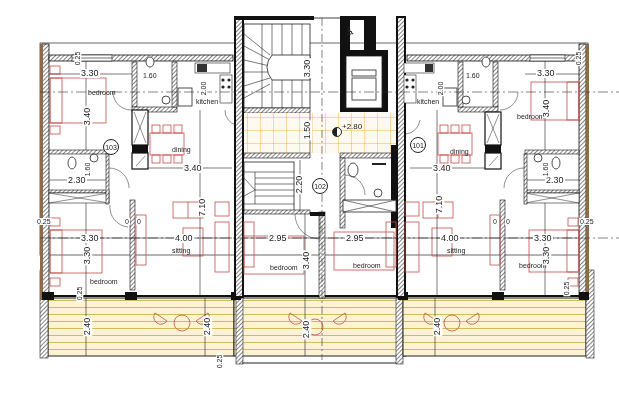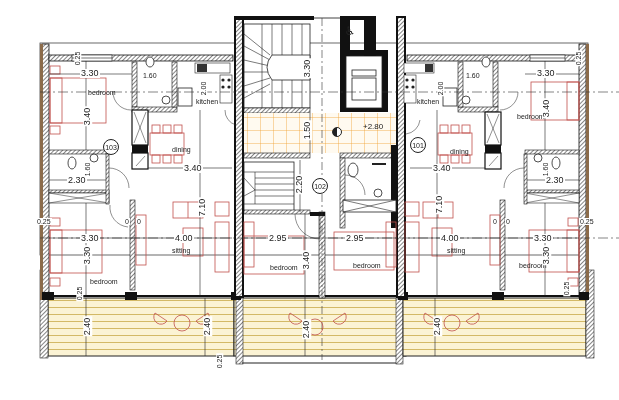--- a/index.html
+++ b/index.html
@@ -315,21 +315,21 @@
     <line x1="545" y1="203" x2="545" y2="296"></line>
     <line x1="527" y1="180" x2="579" y2="180"></line>
     <line x1="435" y1="298" x2="435" y2="356"></line>
     <line x1="437" y1="110" x2="437" y2="296"></line>
   </g>
 </svg>
 
 <div style="position:absolute;left:343px;top:24px;width:14px;height:14px;font-size:12px;line-height:14px;text-align:center;color:#222;font-family:'DejaVu Sans',sans-serif;">♿</div>
 
 <div style="position:absolute;left:332px;top:127px;width:10px;height:10px;border:1px solid #222;border-radius:50%;background:linear-gradient(90deg,#222 50%,#fff 50%);box-sizing:border-box;"></div>
-<div class="elev" style="left:363px;top:122px;">+2.80</div>
+<div class="elev" style="left:342px;top:122px;">+2.80</div>
 
 <div class="tag" style="left:103px;top:139px;">103</div>
 <div class="tag" style="left:312px;top:178px;">102</div>
 <div class="tag" style="left:410px;top:137px;">101</div>
 
 <div class="lbl" style="left:88px;top:89px;">bedroom</div>
 <div class="lbl" style="left:196px;top:98px;">kitchen</div>
 <div class="lbl" style="left:172px;top:146px;">dining</div>
 <div class="lbl" style="left:172px;top:247px;">sitting</div>
 <div class="lbl" style="left:90px;top:278px;">bedroom</div>

